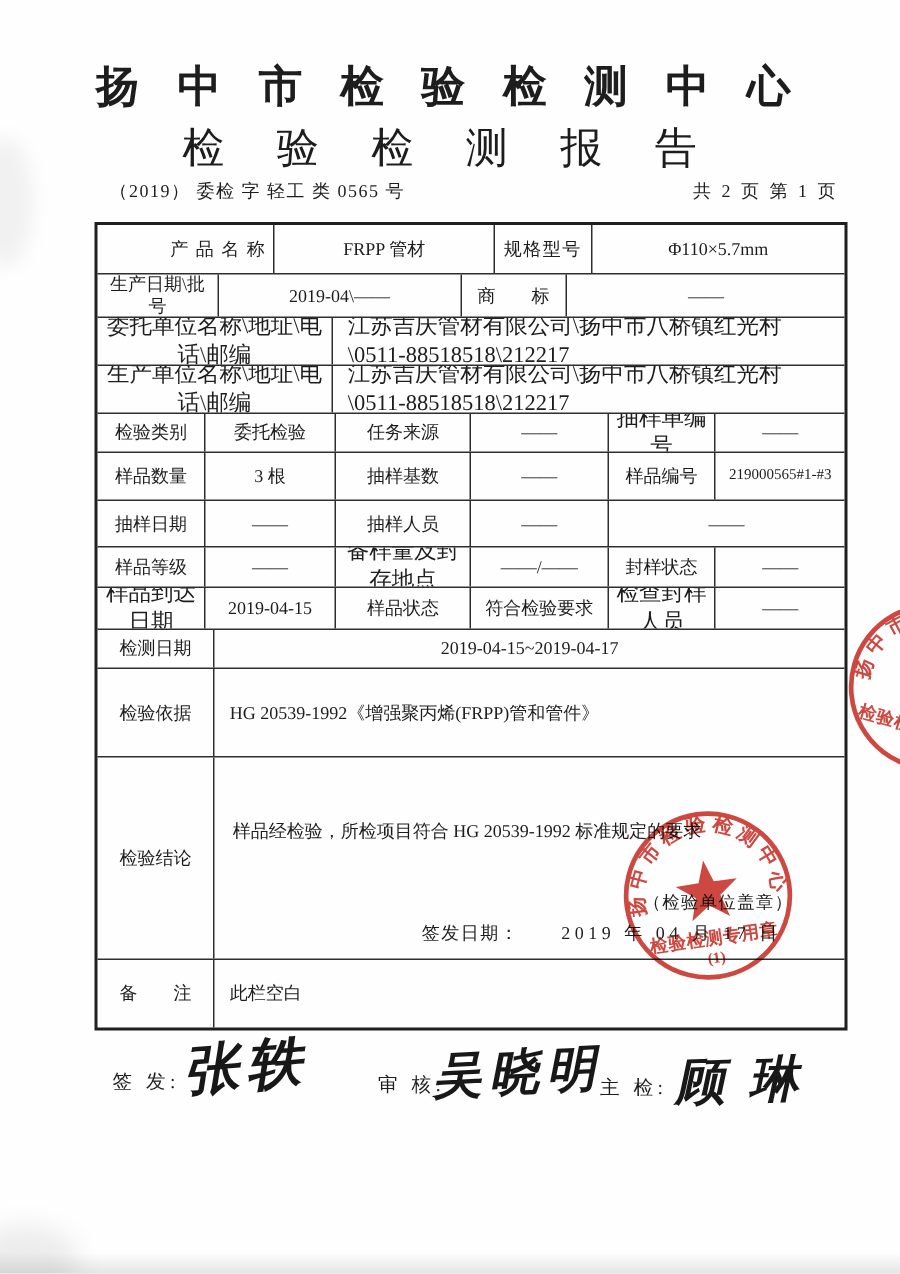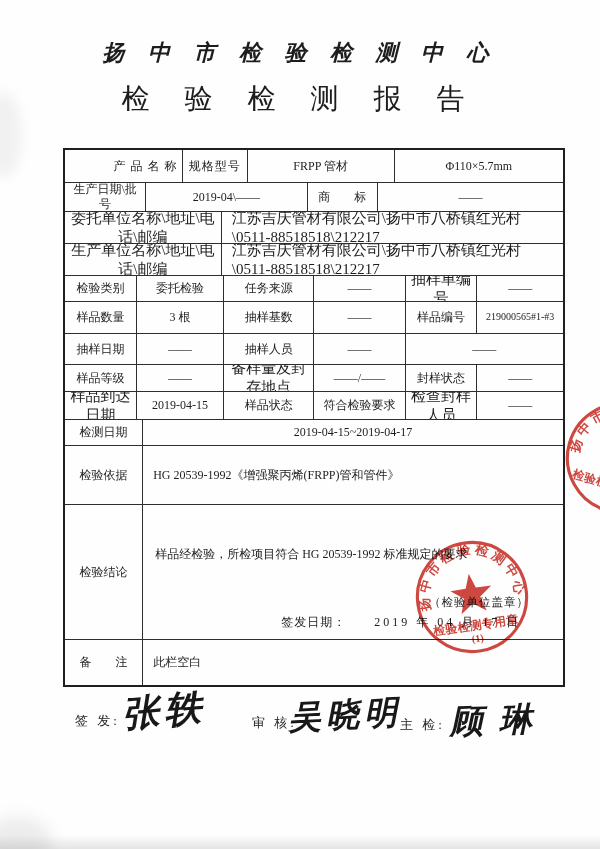--- a/index.html
+++ b/index.html
@@ -4,23 +4,22 @@
 <style>
   html,body{margin:0;padding:0;background:#e8e8e8;}
   .page{
     position:relative; width:600px; height:849px; margin:0 auto;
     background:#fefefe; overflow:hidden;
     font-family:"Liberation Serif","DejaVu Serif",serif;
     color:#1d1d1d;
   }
   .org-title{
     position:absolute; top:38px; left:0; width:100%;
-    text-align:center; font-size:22px; font-weight:bold; letter-spacing:9px;
+    text-align:center; font-size:29px; font-weight:bold; letter-spacing:9px;
     white-space:nowrap;
-    font-style:italic;
   }
   .report-title{
     position:absolute; top:80px; left:0; width:100%;
     text-align:center; font-size:28px; font-weight:normal; letter-spacing:14px;
     white-space:nowrap;
   }
   .subheader{
     position:absolute; top:119px; left:63px; width:502px;
     display:flex; justify-content:space-between; align-items:baseline;
     font-size:12px;
@@ -80,27 +79,31 @@
   }
 </style>
 </head>
 <body>
 
 <div class="page">
 
   <div class="org-title">扬 中 市 检 验 检 测 中 心</div>
   <div class="report-title">检 验 检 测 报 告</div>
 
+  <div class="subheader">
+    <span class="doc-no">（2019）  委检 字 轻工 类 0565 号</span>
+    <span class="page-info">共 2 页 第 1 页</span>
+  </div>
 
   <div class="t">
 
     <div class="tr first" style="height:32px">
       <div class="td nol lbl" style="width:16.1%">产 品 名 称</div>
+      <div class="td" style="width:32.4%">FRPP 管材</div>
       <div class="td lbl" style="width:14.2%">规格型号</div>
-      <div class="td" style="width:32.4%">FRPP 管材</div>
       <div class="td" style="flex:1">Φ110×5.7mm</div>
     </div>
 
     <div class="tr" style="height:29px">
       <div class="td nol" style="width:16.1%">生产日期\批号</div>
       <div class="td" style="width:32.4%">2019-04\——</div>
       <div class="td" style="width:14.2%">商　　标</div>
       <div class="td" style="flex:1">——</div>
     </div>
 

